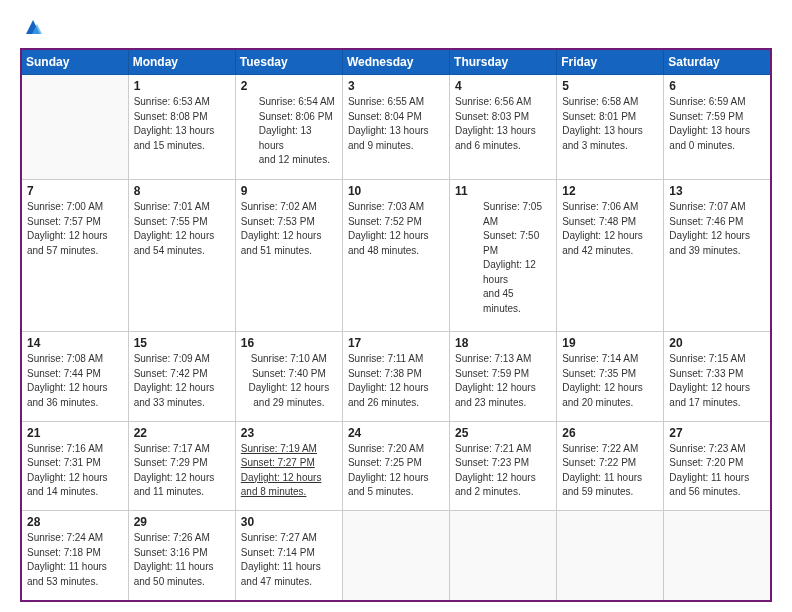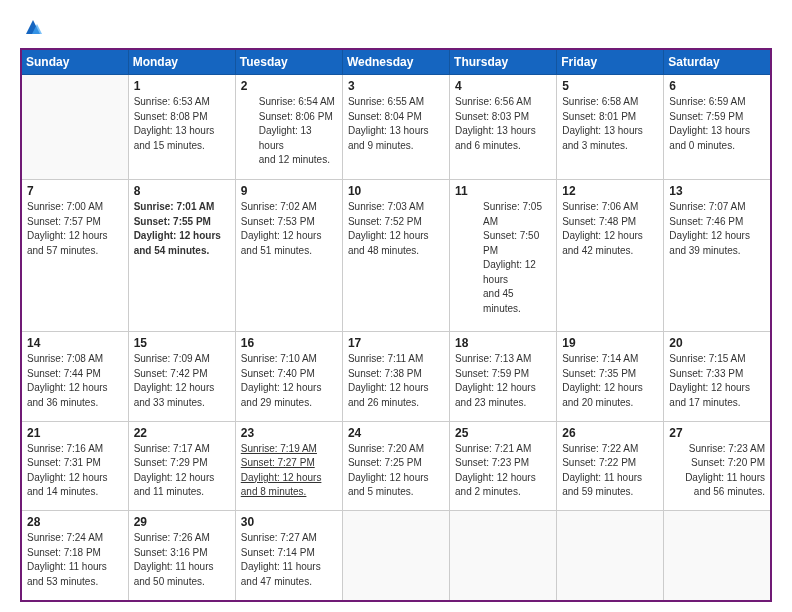--- a/index.html
+++ b/index.html
@@ -181,21 +181,21 @@
         <tr>
           <td>
             <span class="day-num">7</span>
             <div class="day-info" style="white-space: pre-line;">Sunrise: 7:00 AM
 Sunset: 7:57 PM
 Daylight: 12 hours
 and 57 minutes.</div>
           </td>
           <td>
             <span class="day-num">8</span>
-            <div class="day-info" style="white-space: pre-line; font-weight: bold;">Sunrise: 7:01 AM
+            <div class="day-info" style="white-space: pre-line;">Sunrise: 7:01 AM
 Sunset: 7:55 PM
 Daylight: 12 hours
 and 54 minutes.</div>
           </td>
           <td>
             <span class="day-num">9</span>
             <div class="day-info" style="white-space: pre-line;">Sunrise: 7:02 AM
 Sunset: 7:53 PM
 Daylight: 12 hours
 and 51 minutes.</div>
@@ -239,21 +239,21 @@
           </td>
           <td>
             <span class="day-num">15</span>
             <div class="day-info" style="white-space: pre-line;">Sunrise: 7:09 AM
 Sunset: 7:42 PM
 Daylight: 12 hours
 and 33 minutes.</div>
           </td>
           <td>
             <span class="day-num">16</span>
-            <div class="day-info" style="white-space: pre-line;">Sunrise: 7:10 AM
+            <div class="day-info" style="white-space: pre-line; text-align: center;">Sunrise: 7:10 AM
 Sunset: 7:40 PM
 Daylight: 12 hours
 and 29 minutes.</div>
           </td>
           <td>
             <span class="day-num">17</span>
             <div class="day-info" style="white-space: pre-line;">Sunrise: 7:11 AM
 Sunset: 7:38 PM
 Daylight: 12 hours
 and 26 minutes.</div>
@@ -318,21 +318,21 @@
           </td>
           <td>
             <span class="day-num">26</span>
             <div class="day-info" style="white-space: pre-line;">Sunrise: 7:22 AM
 Sunset: 7:22 PM
 Daylight: 11 hours
 and 59 minutes.</div>
           </td>
           <td>
             <span class="day-num">27</span>
-            <div class="day-info" style="white-space: pre-line; text-align: right;">Sunrise: 7:23 AM
+            <div class="day-info" style="white-space: pre-line;">Sunrise: 7:23 AM
 Sunset: 7:20 PM
 Daylight: 11 hours
 and 56 minutes.</div>
           </td>
         </tr>
         <tr class="last-row">
           <td>
             <span class="day-num">28</span>
             <div class="day-info" style="white-space: pre-line;">Sunrise: 7:24 AM
 Sunset: 7:18 PM

